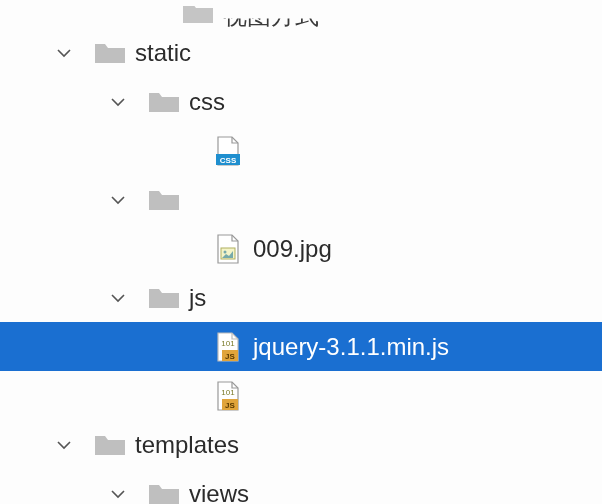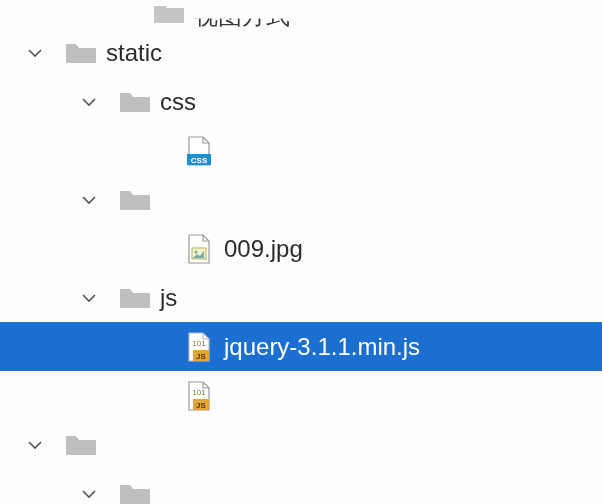--- a/index.html
+++ b/index.html
@@ -11,20 +11,21 @@
     width: 602px;
     height: 504px;
     overflow: hidden;
     padding-top: 6px;
   }
   .tree-row {
     display: flex;
     align-items: center;
     height: 49px;
     white-space: nowrap;
+    padding-left: 29px;
   }
   .tree-row.selected {
     background: #1a6fd1;
     color: #ffffff;
   }
   .chevron {
     width: 18px;
     height: 18px;
     margin-right: 6px;
     display: inline-flex;
@@ -205,28 +206,30 @@
     <svg width="16" height="16" viewBox="0 0 16 16">
         <polyline points="2,5 8,11 14,5" fill="none" stroke="#555" stroke-width="1.6"></polyline>
       </svg>
   </span>
   <span class="pad" style="width:14px"></span>
   <span class="icon-slot">
     <svg width="32" height="24" viewBox="0 0 32 24">
         <path d="M1 3 h10 l3 4 h17 v15 h-30 z" fill="#bfbfbf"></path>
       </svg>
   </span>
-</div>
-
-<div class="tree-row">
-  <span class="pad" style="width:80px"></span>
-  <span class="chevron">
-    <svg width="16" height="16" viewBox="0 0 16 16">
-        <polyline points="2,5 8,11 14,5" fill="none" stroke="#555" stroke-width="1.6"></polyline>
-      </svg>
-  </span>
-  <span class="pad" style="width:14px"></span>
-  <span class="icon-slot">
-    <svg width="32" height="24" viewBox="0 0 32 24">
-        <path d="M1 3 h10 l3 4 h17 v15 h-30 z" fill="#bfbfbf"></path>
-      </svg>
-  </span>
+  <span class="label">templates</span>
+</div>
+
+<div class="tree-row">
+  <span class="pad" style="width:80px"></span>
+  <span class="chevron">
+    <svg width="16" height="16" viewBox="0 0 16 16">
+        <polyline points="2,5 8,11 14,5" fill="none" stroke="#555" stroke-width="1.6"></polyline>
+      </svg>
+  </span>
+  <span class="pad" style="width:14px"></span>
+  <span class="icon-slot">
+    <svg width="32" height="24" viewBox="0 0 32 24">
+        <path d="M1 3 h10 l3 4 h17 v15 h-30 z" fill="#bfbfbf"></path>
+      </svg>
+  </span>
+  <span class="label">views</span>
 </div>
 
 </body></html>

